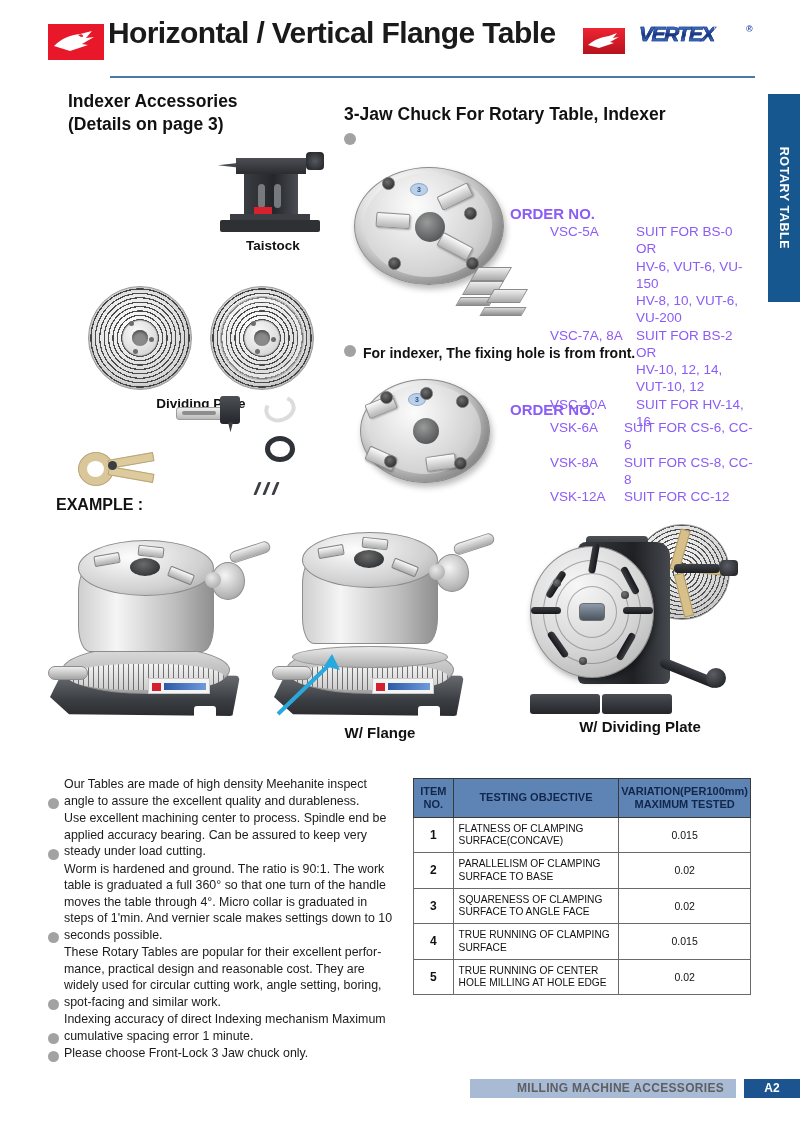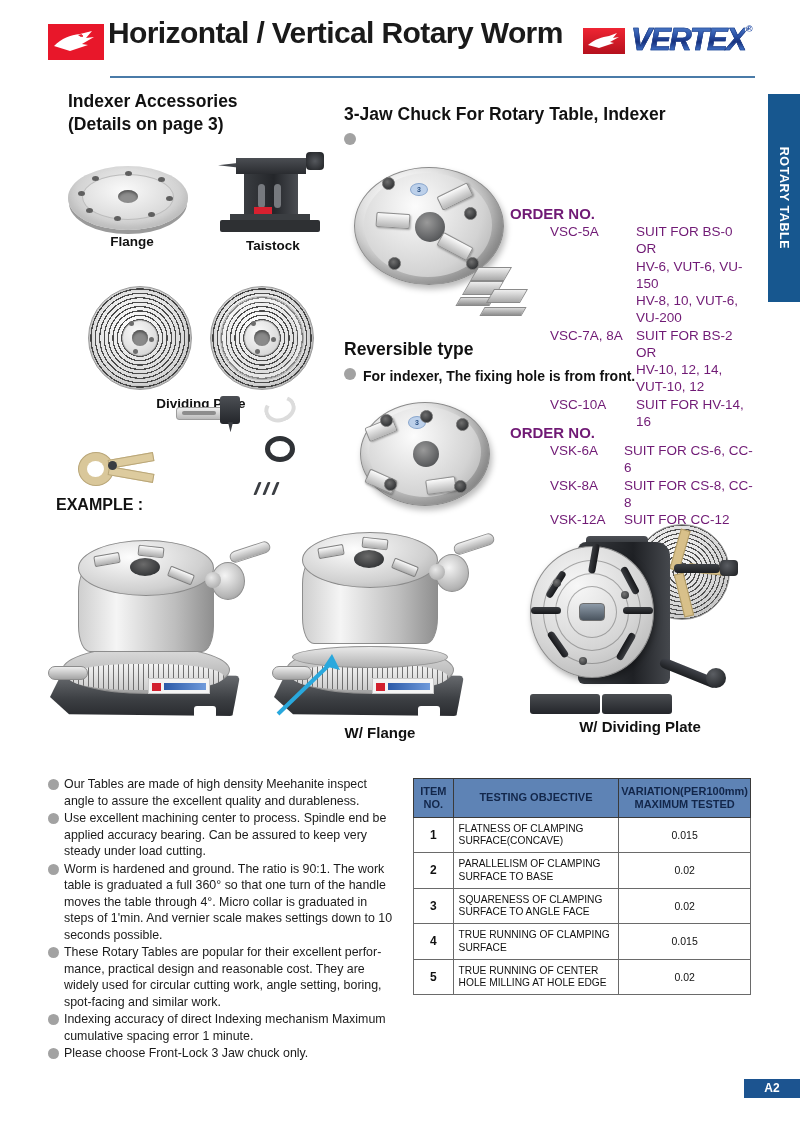--- a/index.html
+++ b/index.html
@@ -27,22 +27,22 @@
     position:absolute; left:110px; top:58px; width:645px; height:2px;
     background:#4a7ba8;
   }
   .vertex-logo { position:absolute; left:583px; top:4px; width:170px; height:40px; }
   .vx-eagle {
     position:absolute; left:0; top:6px; width:42px; height:26px;
     background:linear-gradient(#ef2533,#b5111d); overflow:hidden;
   }
   .vx-eagle svg { position:absolute; left:2px; top:1px; }
   .vx-word {
-    position:absolute; left:48px; top:0px;
-    font-size:31px; font-weight:bold; font-style:italic;
+    position:absolute; left:56px; top:0px;
+    font-size:21px; font-weight:bold; font-style:italic;
     letter-spacing:-1.5px;
     background:linear-gradient(180deg,#5d8ed6 0%,#2b52a8 38%,#16307d 55%,#3f6fc4 78%,#9fc0ee 100%);
     -webkit-background-clip:text; background-clip:text; color:transparent;
     -webkit-text-stroke:0.6px #1b3c86;
   }
   .vx-reg {
     position:absolute; left:163px; top:2px; font-size:9px; color:#2b52a8; font-weight:bold;
   }
 
   
@@ -154,21 +154,21 @@
   .part-oring { position:relative; width:30px; height:26px; }
   .part-oring i { position:absolute; inset:0; border:5px solid #2f3236; border-radius:50%; }
   .part-screws { position:relative; width:48px; height:16px; }
   .part-screws i { position:absolute; top:2px; width:3px; height:13px; background:#3b3e43;
     transform:skewX(-22deg); border-radius:1px; }
 
   
   #chuck-sec { position:absolute; left:344px; top:104px; width:412px; }
   #chuck-sec .hdr { font-size:17.5px; font-weight:bold; color:#111; }
   .note-row { margin-top:8px; }
-  .order-block { font-size:13.5px; color:#701a75; }
+  .order-block { font-size:13.5px; color:#8b5cf6; }
   .order-title { font-weight:bold; font-size:15px; margin-bottom:1px; }
   .order-row { display:flex; line-height:1.28; }
   .order-code { width:86px; flex:none;margin-left:40px; }
   .order-desc { flex:1; }
 
   
   .chuck3 { position:relative; width:152px; height:132px; }
   .ck-body {
     position:absolute; left:0; top:6px; width:150px; height:118px; border-radius:50%;
     background:
@@ -363,21 +363,21 @@
     background:radial-gradient(circle at 35% 30%,#5b5e63,#15171a);
   }
   .vrt .knob2 {
     position:absolute; left:54px; bottom:40px; width:16px; height:16px; border-radius:50%;
     background:radial-gradient(circle at 38% 32%,#55585d,#1a1c1f);
   }
 
   
   #features { position:absolute; left:48px; top:776px; width:352px; }
   #features .feat {
-    display:flex; align-items:flex-start; margin-bottom:1px;
+    display:flex; align-items:flex-end; margin-bottom:1px;
   }
   #features .feat-txt { font-size:12.4px; color:#1b1b1b; line-height:1.33; }
   #features .bullet-dot { width:11px; height:11px; margin-top:3px; margin-right:5px; }
 
   
   #spec-table {
     position:absolute; left:413px; top:778px; width:338px;
     border-collapse:collapse; border:1.5px solid #3a3a3a;
   }
   #spec-table th {
@@ -408,21 +408,21 @@
 <body>
 
 <div id="header">
   <div class="eagle-box">
     <svg width="56" height="36" viewBox="0 0 56 36">
       <path d="M6 22 C14 14 22 11 32 10 L44 7 L38 14 L46 13 L34 20 L40 21 L22 27 Z" fill="#ffffff"></path>
       <path d="M30 11 l4 -1 l-1 3 z" fill="#e8172a"></path>
       <circle cx="34" cy="12" r="1.1" fill="#e8172a"></circle>
     </svg>
   </div>
-  <div id="page-title">Horizontal / Vertical Rotary Worm</div>
+  <div id="page-title">Horizontal / Vertical Flange Table</div>
   <div id="title-rule"></div>
   <div class="vertex-logo">
     <div class="vx-eagle">
       <svg width="38" height="24" viewBox="0 0 38 24">
         <path d="M3 16 C10 10 17 8 24 7 L32 4 L28 9 L34 8 L25 13 L29 14 L14 19 Z" fill="#ffffff"></path>
       </svg>
     </div>
     <div class="vx-word">VERTEX</div>
     <div class="vx-reg">®</div>
   </div>
@@ -433,35 +433,20 @@
 </div>
 
 <div id="accessories">
   <div class="acc-head">
     <div>Indexer Accessories</div>
     <div>(Details on page 3)</div>
   </div>
 
   <div class="acc-grid">
 
-    <div class="acc-cell" style="left:0px; top:18px; width:128px;">
-      <div class="flange">
-        <div class="inner"></div>
-        <div class="hole"></div>
-        <div class="b" style="left:24px; top:10px;"></div>
-        <div class="b" style="left:57px; top:5px;"></div>
-        <div class="b" style="left:90px; top:11px;"></div>
-        <div class="b" style="left:98px; top:30px;"></div>
-        <div class="b" style="left:80px; top:46px;"></div>
-        <div class="b" style="left:46px; top:50px;"></div>
-        <div class="b" style="left:18px; top:42px;"></div>
-        <div class="b" style="left:10px; top:25px;"></div>
-      </div>
-      <div class="acc-label">Flange</div>
-    </div>
 
     <div class="acc-cell" style="left:146px; top:2px; width:118px;">
       <div class="tailstock">
         <div class="ts-quill"></div>
         <div class="ts-top"></div>
         <div class="ts-knob"></div>
         <div class="ts-body">
           <div class="ts-slot" style="left:14px;"></div>
           <div class="ts-slot" style="left:30px;"></div>
         </div>
@@ -584,21 +569,20 @@
         <span class="order-code"></span>
         <span class="order-desc">HV-10, 12, 14, VUT-10, 12</span>
       </div>
       <div class="order-row">
         <span class="order-code">VSC-10A</span>
         <span class="order-desc">SUIT FOR HV-14, 16</span>
       </div>
     </div>
   </div>
 
-  <div class="hdr" style="margin-top:2px;">Reversible type</div>
   <div class="note-row note-line">
     <span class="bullet-dot"></span>
     <span>For indexer, The fixing hole is from front.</span>
   </div>
 
   <div style="position:relative; height:112px; margin-top:12px;">
     <div style="position:absolute; left:16px; top:0px;">
       <div class="chuck3" style="width:132px; height:116px;">
         <div class="ck-body" style="width:130px; height:104px;"></div>
         <div class="ck-face" style="left:9px; top:11px; width:112px; height:90px;"></div>
@@ -796,14 +780,15 @@
     </tr>
     <tr>
       <td class="c-item">5</td>
       <td class="c-obj">TRUE RUNNING OF CENTER HOLE MILLING AT HOLE EDGE</td>
       <td class="c-val">0.02</td>
     </tr>
   </tbody>
 </table>
 
 <div id="footer">
+  <div class="band">MILLING MACHINE ACCESSORIES</div>
   <div class="tab">A2</div>
 </div>
 
 </body></html>

